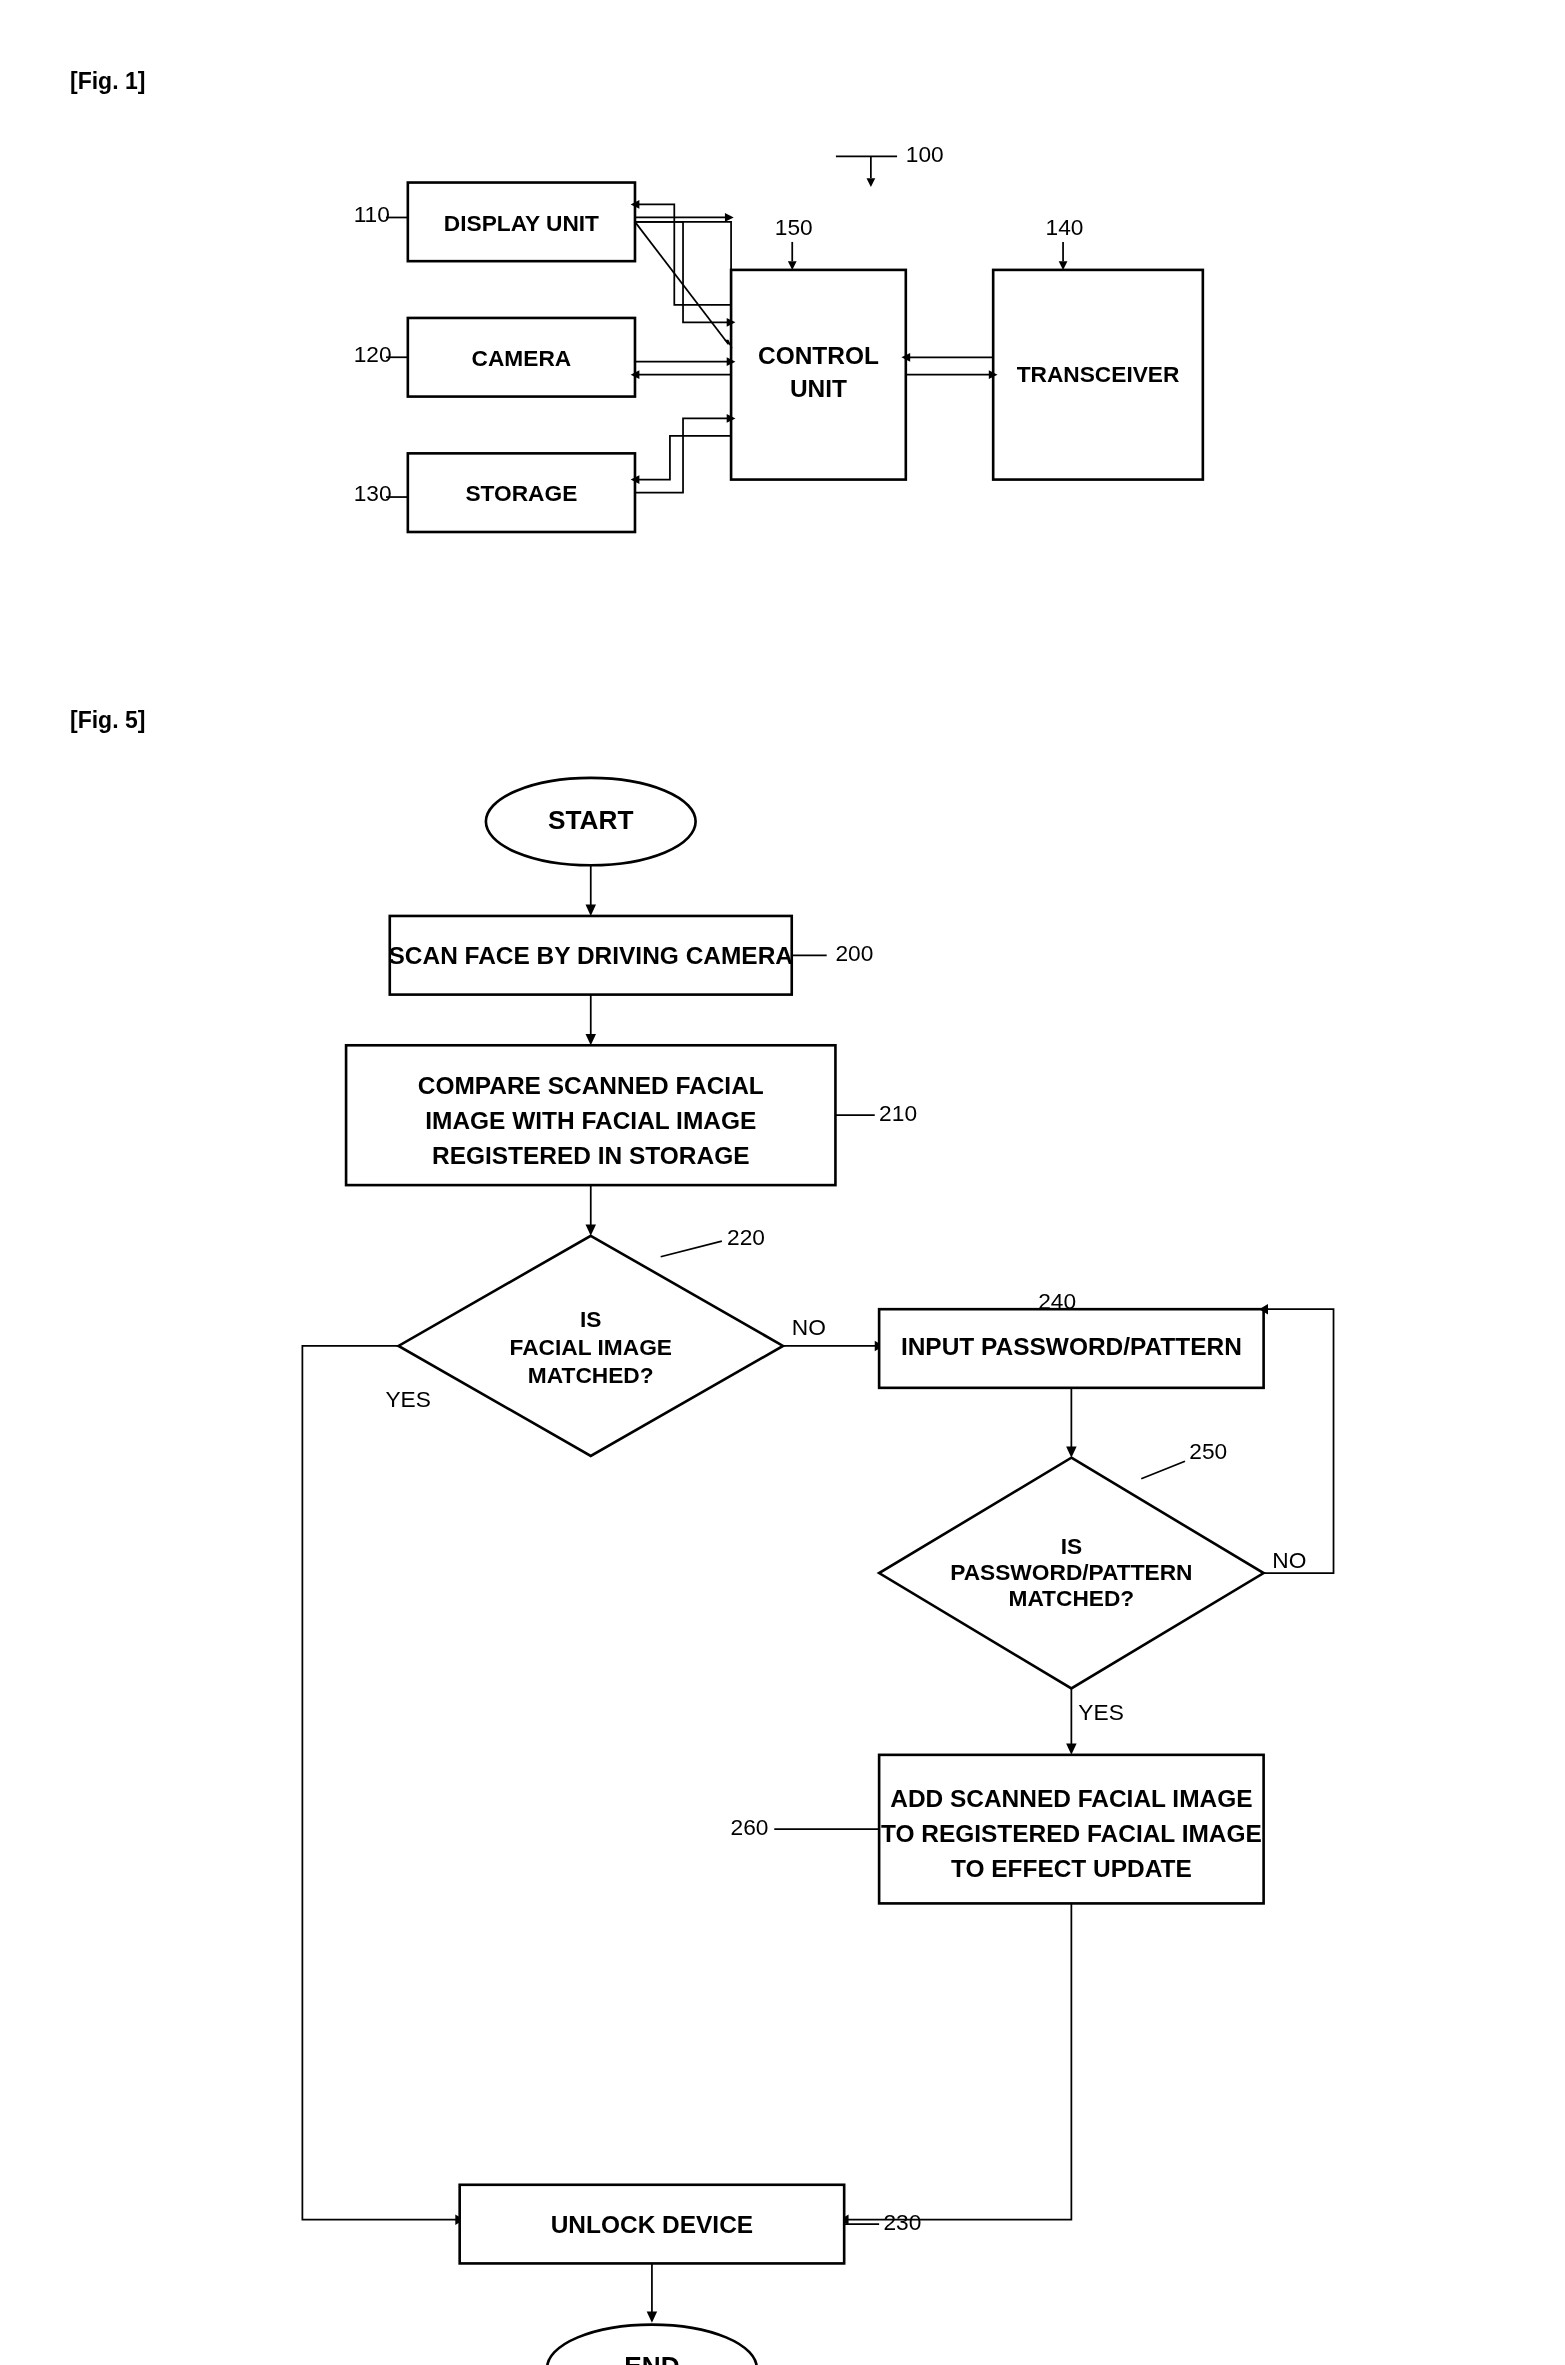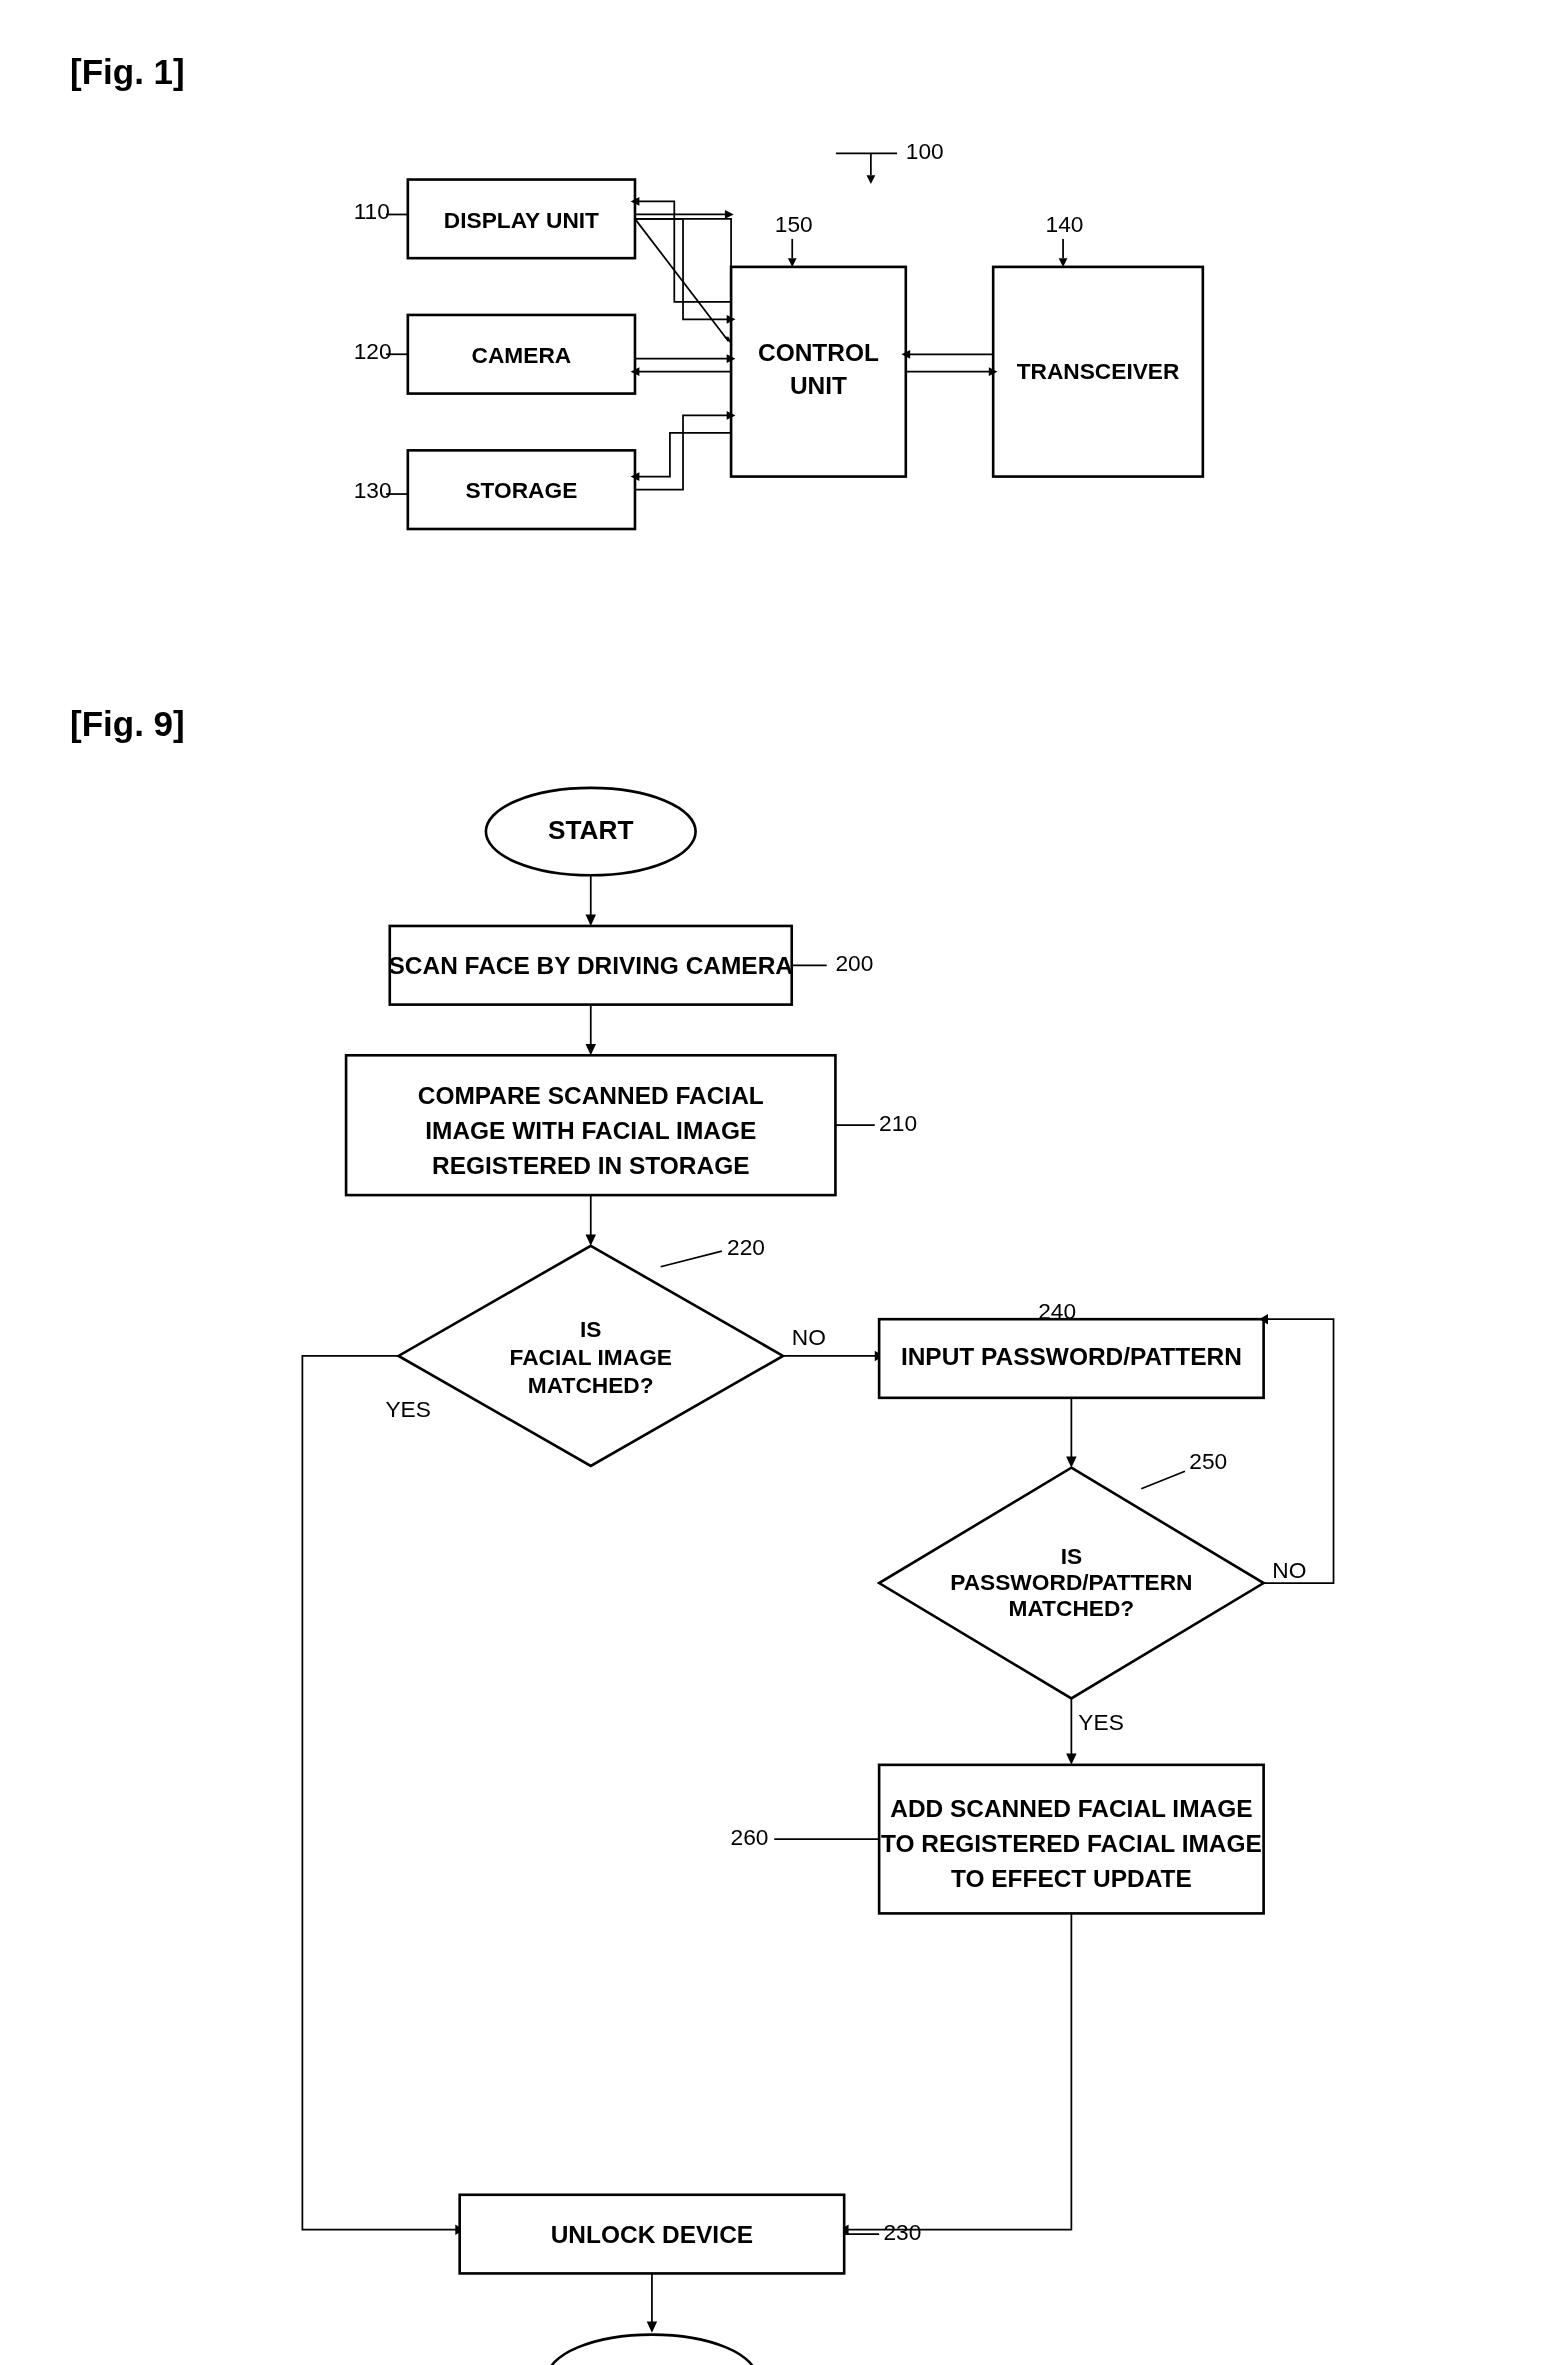--- a/index.html
+++ b/index.html
@@ -6,23 +6,24 @@
     body {
       background: #fff;
       font-family: Arial, sans-serif;
       width: 1566px;
       min-height: 2366px;
       padding: 52px 70px;
       color: #000;
     }
 
     .fig-label {
-      font-size: 35px;
+      font-size: 23px;
       font-weight: bold;
       margin-bottom: 35px;
+      margin-top: 16px;
     }
 
     
   </style>
 </head>
 <body>
 
 <div class="fig-label">[Fig. 1]</div>
 
 <div style="position:relative; width:961px; height:472px; margin: 0 auto 105px auto; text-decoration: underline;">
@@ -96,21 +97,21 @@
     <polygon points="385,395 375,400 385,405" fill="#000"></polygon>
 
     <line x1="690" y1="280" x2="790" y2="280" stroke="#000" stroke-width="2"></line>
     <polygon points="785,275 795,280 785,285" fill="#000"></polygon>
 
     <line x1="790" y1="260" x2="690" y2="260" stroke="#000" stroke-width="2"></line>
     <polygon points="695,255 685,260 695,265" fill="#000"></polygon>
   </svg>
 </div>
 
-<div class="fig-label">[Fig. 9]</div>
+<div class="fig-label">[Fig. 5]</div>
 
 <div style="width:1136px; margin: 0 auto;">
   <svg width="1136" height="1748" viewBox="0 0 1300 2000">
 
     <ellipse cx="430" cy="60" rx="120" ry="50" fill="#fff" stroke="#000" stroke-width="3"></ellipse>
     <text x="430" y="68" text-anchor="middle" font-size="30" font-weight="bold" font-family="Arial">START</text>
 
     <line x1="430" y1="110" x2="430" y2="160" stroke="#000" stroke-width="2"></line>
     <polygon points="424,155 436,155 430,168" fill="#000"></polygon>
 

